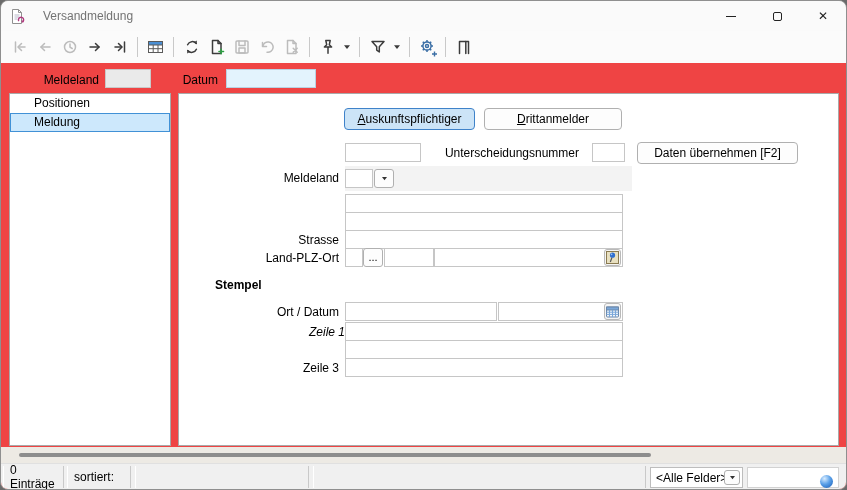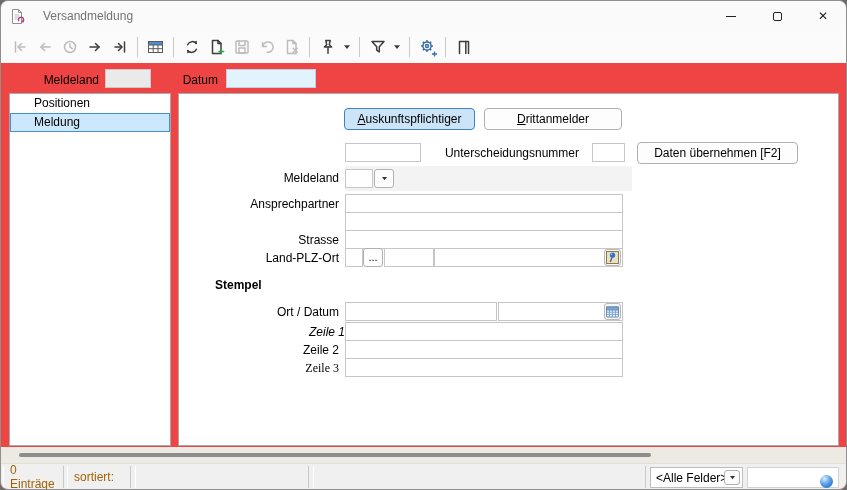--- a/index.html
+++ b/index.html
@@ -82,21 +82,21 @@
     display:flex; align-items:center; justify-content:center; font-size:12px; cursor:default;
   }
 
   
   .splitter { position:absolute; top:446px; left:0; right:0; height:16px; background:#edeae4; }
   .splitter-bar { position:absolute; left:18px; top:6px; width:632px; height:4px; background:#8d8d8d; border-radius:2px; }
 
   
   .statusbar { position:absolute; top:462px; left:0; right:0; height:28px; background:#f0f0f0; border-top:1px solid #e0e0e0; }
   .sb-panel { position:absolute; top:2px; bottom:3px; border-right:1px solid #c9c9c9; border-left:1px solid #fff;
-    display:flex; align-items:center; padding:0 6px; color:#a16207; }
+    display:flex; align-items:center; padding:0 6px; color:#000000; }
   .sb-combo { position:absolute; left:649px; top:3px; width:93px; height:21px; background:#fff; border:1px solid #bdbdbd;
     display:flex; align-items:center; padding-left:5px; }
   .sb-combo-arrow { position:absolute; right:2px; top:2px; width:16px; height:15px; }
   .sb-search { position:absolute; left:746px; top:3px; width:92px; height:21px; background:#fff; border:1px solid #d2d2d2; }
   .sb-globe { position:absolute; right:5px; top:7px; width:13px; height:13px; border-radius:50%;
     background:radial-gradient(circle at 35% 28%, #d8ecff, #5aa0e8 45%, #1459b4); }
   u { text-decoration:underline; }
 </style>
 </head>
 <body>
@@ -275,21 +275,20 @@
 
       <div class="gray-band"></div>
       <div class="form-label" style="left:10px; top:75px; width:150px;">Meldeland</div>
       <input class="fld form-input" style="left: 166px; top: 75px; width: 28px;" value="">
       <div class="mini-btn combo-arrow-btn">
         <svg width="7" height="5" viewBox="0 0 8 6">
           <path d="M1 1.2h6L4 5z" fill="#333"></path>
         </svg>
       </div>
 
-      <div class="form-label" style="left:10px; top:101px; width:150px;">Ansprechpartner</div>
       <input class="fld form-input" style="left: 166px; top: 100px; width: 278px;" value="">
 
       <input class="fld form-input" style="left: 166px; top: 118px; width: 278px;" value="">
 
       <div class="form-label" style="left:10px; top:137px; width:150px;">Strasse</div>
       <input class="fld form-input" style="left: 166px; top: 136px; width: 278px;" value="">
 
       <div class="form-label" style="left:10px; top:155px; width:150px;">Land-PLZ-Ort</div>
       <input class="fld form-input" style="left: 166px; top: 154px; width: 18px;" value="">
       <div class="mini-btn" style="position:absolute; left:184px; top:154px; width:20px; height:19px;">...</div>
@@ -313,24 +312,23 @@
         <svg width="13" height="12" viewBox="0 0 13 12">
           <rect x="0.5" y="1" width="12" height="10" rx="1" fill="#f2f6fa" stroke="#6a86a8"></rect>
           <rect x="0.5" y="1" width="12" height="3" fill="#7aa7d9" stroke="#6a86a8"></rect>
           <path d="M3.5 4v7M6.5 4v7M9.5 4v7M0.5 6.2h12M0.5 8.4h12" stroke="#7aa7d9" fill="none"></path>
         </svg>
       </div>
 
       <div class="form-label" style="left:16px; top:229px; width:150px;font-style:italic;">Zeile 1</div>
       <input class="fld form-input" style="left: 166px; top: 228px; width: 278px;" value="">
 
-      <div class="form-label" style="left:10px; top:247px; width:150px;">Zeile 2</div>
       <input class="fld form-input" style="left: 166px; top: 246px; width: 278px;" value="">
 
-      <div class="form-label" style="left:10px; top:265px; width:150px;font-family:Liberation Serif, serif;">Zeile 3</div>
+      <div class="form-label" style="left:10px; top:265px; width:150px;">Zeile 3</div>
       <input class="fld form-input" style="left: 166px; top: 264px; width: 278px;" value="">
     </div>
   </div>
 
   <div class="splitter">
     <div class="splitter-bar"></div>
   </div>
 
   <div class="statusbar">
     <div class="sb-panel" style="left:2px; width:61px;">0 Einträge</div>

